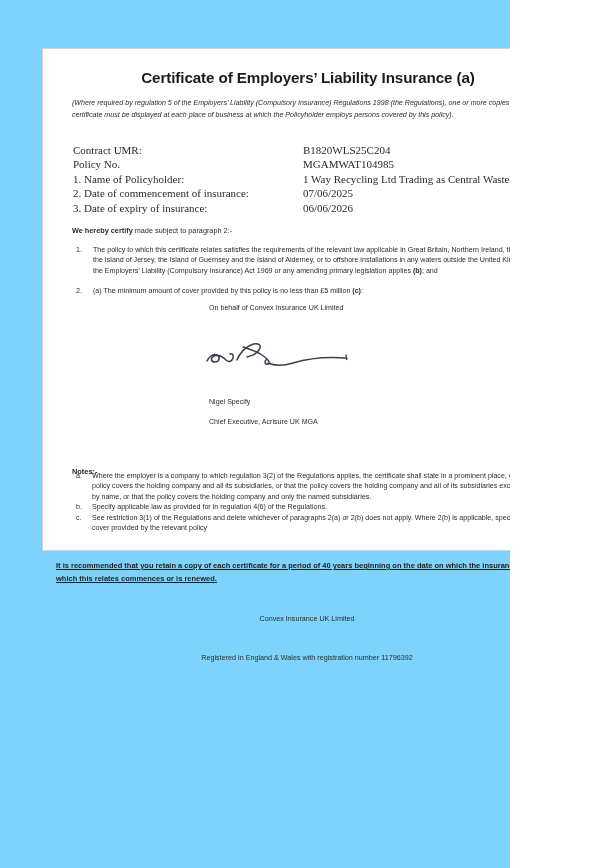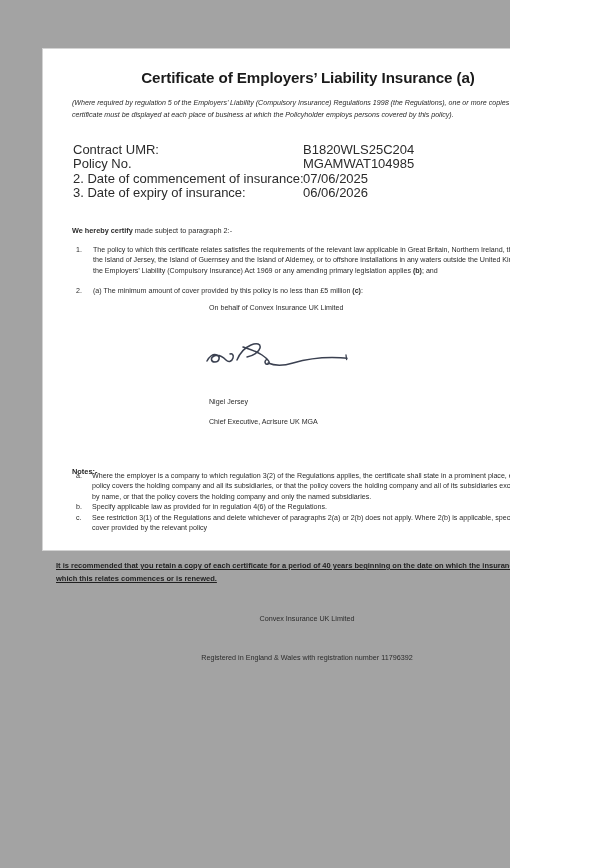--- a/index.html
+++ b/index.html
@@ -14,21 +14,21 @@
     font-family: "Liberation Sans", sans-serif;
     color: #231f20;
     -webkit-font-smoothing: antialiased;
   }
 
   .page {
     position: absolute;
     left: 0; top: 0;
     width: 510px;
     height: 868px;
-    background: #a3a3a3;
+    background: #7dd3fc;
     overflow: hidden;
   }
 
   
   .cert-box {
     position: absolute;
     left: 42px;
     top: 48px;
     width: 530px;
     height: 503px;
@@ -73,24 +73,25 @@
   
   .details {
     position: absolute;
     left: 14px;
     top: 94px;
     width: 480px;
   }
   .row {
     position: relative;
     height: 14.4px;
-    font-size: 13px;
+    font-size: 11px;
     line-height: 14.4px;
     color: #2b2b2b;
     white-space: nowrap;
+    font-family: Liberation Serif, serif;
   }
   .row .lbl {
     position: absolute;
     left: 0;
     top: 0;
   }
   .row .val {
     position: absolute;
     left: 230px;
     top: 0;
@@ -232,20 +233,24 @@
       <div class="intro">(Where required by regulation 5 of the Employers’ Liability (Compulsory Insurance) Regulations 1998 (the Regulations), one or more copies of this certificate must be displayed at each place of business at which the Policyholder employs persons covered by this policy).</div>
 
       <div class="details">
         <div class="row">
           <span class="lbl">Contract UMR:</span>
           <span class="val">B1820WLS25C204</span>
         </div>
         <div class="row">
           <span class="lbl">Policy No.</span>
           <span class="val">MGAMWAT104985</span>
+        </div>
+        <div class="row">
+          <span class="lbl">1. Name of Policyholder:</span>
+          <span class="val">1 Way Recycling Ltd Trading as Central Waste</span>
         </div>
         <div class="row">
           <span class="lbl">2. Date of commencement of insurance:</span>
           <span class="val">07/06/2025</span>
         </div>
         <div class="row">
           <span class="lbl">3. Date of expiry of insurance:</span>
           <span class="val">06/06/2026</span>
         </div>
       </div>
@@ -267,21 +272,21 @@
       <div class="sig">
         <svg width="180" height="42" viewBox="0 0 180 42" fill="none" xmlns="http://www.w3.org/2000/svg">
           <path d="M8 30 C10 26, 14 22, 18 24 C22 26, 20 31, 16 31 C12 31, 11 27, 15 25 C19 23, 24 26, 27 29 C30 32, 33 30, 34 27 C35 24, 33 22, 31 23" stroke="#3a4050" stroke-width="1.5" stroke-linecap="round" fill="none"></path>
           <path d="M38 29 C40 24, 45 17, 52 14 C58 11.5, 62 13, 61 17 C60 21, 54 25, 48 26" stroke="#3a4050" stroke-width="1.5" stroke-linecap="round" fill="none"></path>
           <path d="M44 16 C50 18, 57 20, 63 24 C69 28, 72 32, 69 33 C66.5 34, 65 31, 67 29" stroke="#3a4050" stroke-width="1.5" stroke-linecap="round" fill="none"></path>
           <path d="M69 32 C76 35, 84 35, 94 32 C106 28.5, 120 26.5, 133 26.5 C140 26.5, 145 26.8, 148 27.2" stroke="#3a4050" stroke-width="1.4" stroke-linecap="round" fill="none"></path>
           <path d="M147 24 L147.6 28.5" stroke="#3a4050" stroke-width="1.3" stroke-linecap="round"></path>
         </svg>
       </div>
 
-      <div class="signer-name">Nigel Jersey</div>
+      <div class="signer-name">Nigel Specify</div>
       <div class="signer-role">Chief Executive, Acrisure UK MGA</div>
 
       <div class="notes-head">Notes:-</div>
 
       <div class="notes">
         <div class="note">
           <span class="mk">a.</span>
           <span class="txt">Where the employer is a company to which regulation 3(2) of the Regulations applies, the certificate shall state in a prominent place, either that the policy covers the holding company and all its subsidiaries, or that the policy covers the holding company and all of its subsidiaries except any excluded by name, or that the policy covers the holding company and only the named subsidiaries.</span>
         </div>
         <div class="note">

